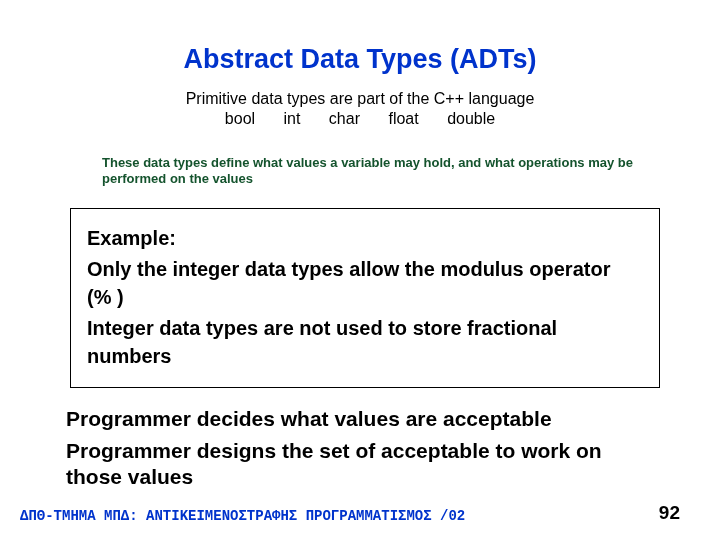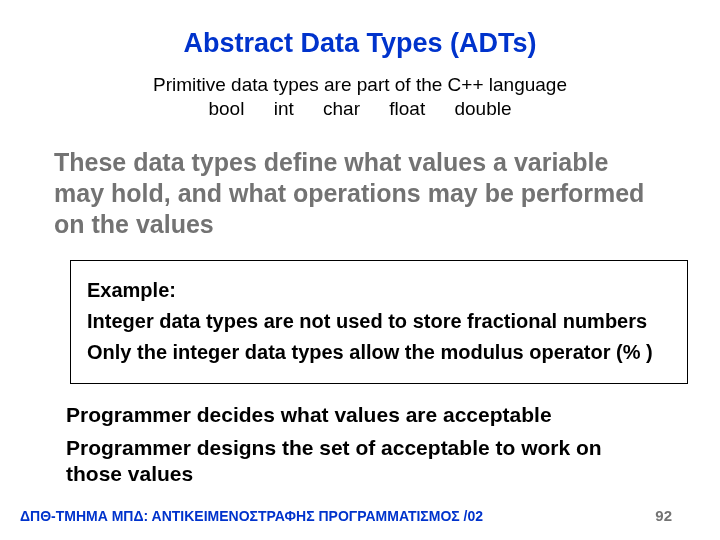--- a/index.html
+++ b/index.html
@@ -15,43 +15,43 @@
     position: relative;
     width: 720px;
     height: 540px;
     box-sizing: border-box;
   }
   .title {
     text-align: center;
     color: #0033cc;
     font-weight: bold;
     font-size: 27px;
-    padding-top: 28px;
+    padding-top: 44px;
   }
   .subtitle {
     text-align: center;
     color: #000;
-    font-size: 19px;
+    font-size: 16px;
     margin-top: 14px;
     line-height: 1.25;
   }
   .subtitle .keywds {
     display: inline-block;
     word-spacing: 24px;
     margin-top: 0;
   }
   .explain {
-    color: #737373;
+    color: #14532d;
     font-weight: bold;
-    font-size: 25px;
-    margin: 26px 70px 0 54px;
+    font-size: 13px;
+    margin: 26px 70px 0 102px;
     line-height: 1.25;
   }
   .example-box {
-    margin: 20px 32px 0 70px;
+    margin: 20px 60px 0 70px;
     border: 1px solid #000;
     padding: 12px 24px 14px 16px;
     box-sizing: border-box;
   }
   .example-box .ex-line {
     color: #000;
     font-weight: bold;
     font-size: 20px;
     line-height: 1.4;
     margin: 3px 0;
@@ -64,51 +64,51 @@
     line-height: 1.25;
   }
   .body-text + .body-text {
     margin-top: 6px;
   }
   .footer-left {
     position: absolute;
     left: 20px;
     bottom: 16px;
     color: #0033cc;
-    font-family: Liberation Sans, sans-serif;
+    font-family: Liberation Mono, monospace;
     font-weight: bold;
     font-size: 14px;
   }
   .footer-right {
     position: absolute;
-    right: 48px;
+    right: 40px;
     bottom: 16px;
-    color: #737373;
+    color: #000000;
     font-weight: bold;
-    font-size: 15px;
+    font-size: 19px;
   }
 </style>
 </head>
 <body>
 
 <div class="slide">
 
   <div class="title">Abstract Data Types (ADTs)</div>
 
   <div class="subtitle">
     <span>Primitive data types are part of the C++ language</span><br>
     <span class="keywds">bool int char float double</span>
   </div>
 
   <div class="explain">These data types define what values a variable may hold, and what operations may be performed on the values</div>
 
   <div class="example-box">
     <div class="ex-line">Example:</div>
+    <div class="ex-line">Only the integer data types allow the modulus operator (% )</div>
     <div class="ex-line">Integer data types are not used to store fractional numbers</div>
-    <div class="ex-line">Only the integer data types allow the modulus operator (% )</div>
   </div>
 
   <div class="body-text">Programmer decides what values are acceptable</div>
   <div class="body-text">Programmer designs the set of acceptable to work on those values</div>
 
   <div class="footer-left">ΔΠΘ-ΤΜΗΜΑ ΜΠΔ: ΑΝΤΙΚΕΙΜΕΝΟΣΤΡΑΦΗΣ ΠΡΟΓΡΑΜΜΑΤΙΣΜΟΣ /02</div>
   <div class="footer-right">92</div>
 
 </div>
 

